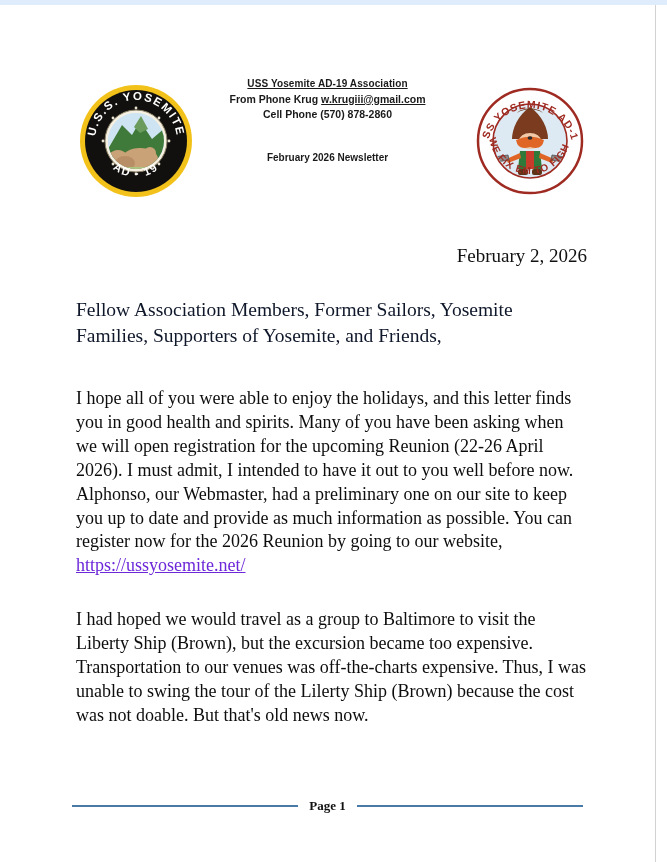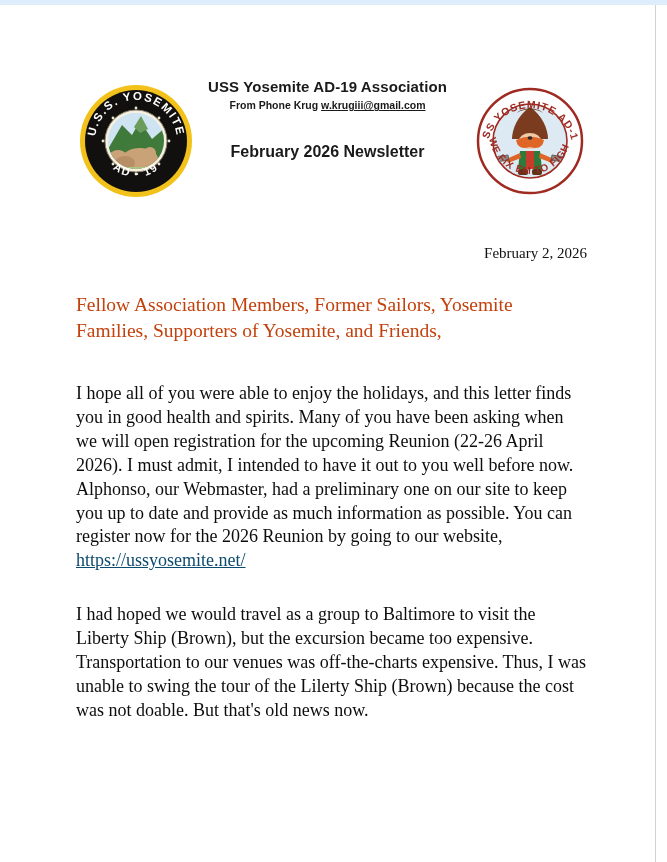--- a/index.html
+++ b/index.html
@@ -64,79 +64,80 @@
   .seal-left svg, .seal-right svg { display: block; }
 
   .masthead {
     text-align: center;
     width: 400px;
     margin: 0 auto;
     font-family: "Liberation Sans", sans-serif;
     color: #1a1a1a;
   }
   .masthead .org-title {
-    font-size: 15px;
+    font-size: 10px;
     font-weight: 600;
     letter-spacing: 0.1px;
     line-height: 1.35;
+    text-decoration: underline;
   }
   .masthead .from-line {
     font-size: 10.5px;
     font-weight: bold;
     line-height: 1.45;
     margin-top: 1px;
   }
   .masthead .from-line a {
     color: #1a1a1a;
     text-decoration: underline;
     text-align: center;
   }
   .masthead .phone-line {
     font-size: 10.5px;
     font-weight: bold;
     line-height: 1.45;
   }
   .masthead .newsletter-line {
-    font-size: 16px;
+    font-size: 10px;
     font-weight: bold;
     margin-top: 30px;
   }
 
   
   .date-line {
     text-align: right;
     padding-right: 68px;
     margin-top: 38px;
-    font-size: 15px;
+    font-size: 19px;
     font-family: "Liberation Serif", serif;
     color: #111111;
   }
 
   
   .letter-body {
     padding: 0 68px 0 76px;
   }
   .salutation {
-    color: #c2410c;
+    color: #0f172a;
     font-size: 19.5px;
     line-height: 1.33;
     margin-top: 30px;
     margin-bottom: 0;
   }
   .para {
     font-size: 18px;
     line-height: 1.33;
     color: #0d0d0d;
     margin: 0;
     padding-top: 30px;
     text-align: left;
   }
   .para.first { padding-top: 38px; }
   .para a.weblink {
-    color: #0c4a6e;
+    color: #6d28d9;
     text-decoration: underline;
   }
 
   
   .page-footer {
     position: absolute;
     left: 0;
     bottom: 48px;
     width: 655px;
     display: flex;
@@ -210,20 +211,21 @@
         </text>
         <text font-family="Liberation Sans, sans-serif" font-size="11" font-weight="bold" fill="#ffffff" letter-spacing="1.8">
           <textPath href="#arcBotL" startOffset="50%" text-anchor="middle">AD - 19</textPath>
         </text>
       </svg>
     </div>
 
     <div class="masthead">
       <div class="org-title">USS Yosemite AD-19 Association</div>
       <div class="from-line"><span>From Phone Krug </span><a href="#">w.krugiii@gmail.com</a></div>
+      <div class="phone-line">Cell Phone (570) 878-2860</div>
       <div class="newsletter-line">February 2026 Newsletter</div>
     </div>
 
     <div class="seal-right">
       <svg viewBox="0 0 116 116" width="116" height="116" aria-hidden="true">
         <defs>
           <path id="arcTopR" d="M 16,59 A 43,43 0 0 1 100,59" fill="none"></path>
           <path id="arcBotR" d="M 18,59 A 41,41 0 0 0 98,59" fill="none"></path>
         </defs>
         <circle cx="58" cy="58" r="53" fill="#ffffff"></circle>
@@ -271,14 +273,19 @@
   <div class="letter-body">
 
     <p class="salutation">Fellow Association Members, Former Sailors, Yosemite Families, Supporters of Yosemite, and Friends,</p>
 
     <p class="para first"><span>I hope all of you were able to enjoy the holidays, and this letter finds you in good health and spirits.  Many of you have been asking when we will open registration for the upcoming Reunion (22-26 April 2026).  I must admit, I intended to have it out to you well before now. Alphonso, our Webmaster, had a preliminary one on our site to keep you up to date and provide as much information as possible. You can register now for the 2026 Reunion by going to our website, </span><a class="weblink" href="#">https://ussyosemite.net/</a></p>
 
     <p class="para">I had hoped we would travel as a group to Baltimore to visit the Liberty Ship (Brown), but the excursion became too expensive. Transportation to our venues was off-the-charts expensive. Thus, I was unable to swing the tour of the Lilerty Ship (Brown) because the cost was not doable. But that's old news now.</p>
 
   </div>
 
+  <div class="page-footer">
+    <span class="footer-rule"></span>
+    <span class="footer-label">Page 1</span>
+    <span class="footer-rule"></span>
+  </div>
 
 </div>
 
 </body></html>

